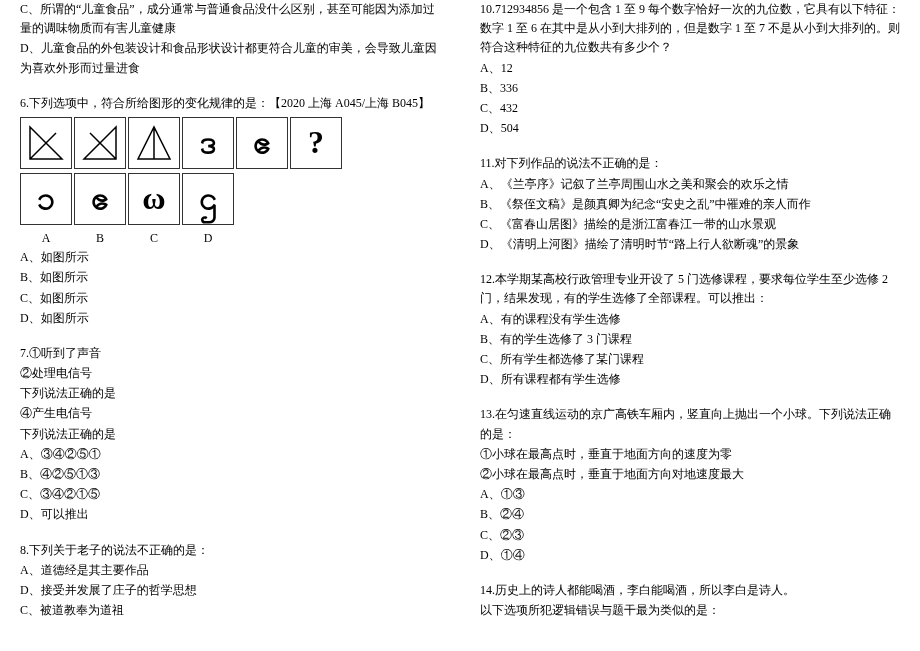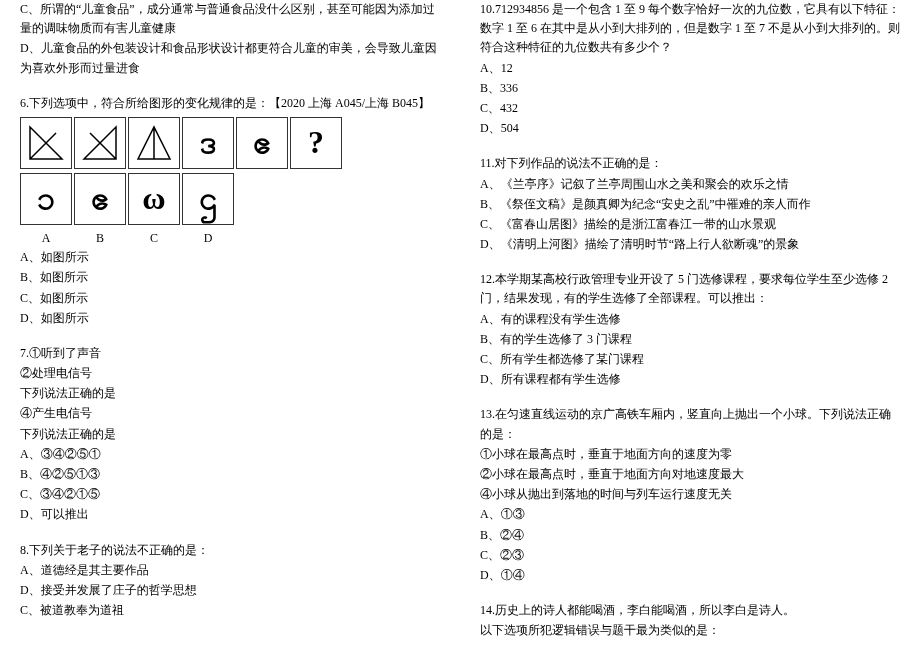--- a/index.html
+++ b/index.html
@@ -145,21 +145,20 @@
     <div class="option">A、有的课程没有学生选修</div>
     <div class="option">B、有的学生选修了 3 门课程</div>
     <div class="option">C、所有学生都选修了某门课程</div>
     <div class="option">D、所有课程都有学生选修</div>
   </div>
 
   <div class="question-block">
     <div class="question-line">13.在匀速直线运动的京广高铁车厢内，竖直向上抛出一个小球。下列说法正确的是：</div>
     <div class="question-line">①小球在最高点时，垂直于地面方向的速度为零</div>
     <div class="question-line">②小球在最高点时，垂直于地面方向对地速度最大</div>
-    <div class="question-line">④小球从抛出到落地的时间与列车运行速度无关</div>
     <div class="option">A、①③</div>
     <div class="option">B、②④</div>
     <div class="option">C、②③</div>
     <div class="option">D、①④</div>
   </div>
 
   <div class="question-block">
     <div class="question-line">14.历史上的诗人都能喝酒，李白能喝酒，所以李白是诗人。</div>
     <div class="question-line">以下选项所犯逻辑错误与题干最为类似的是：</div>
 

